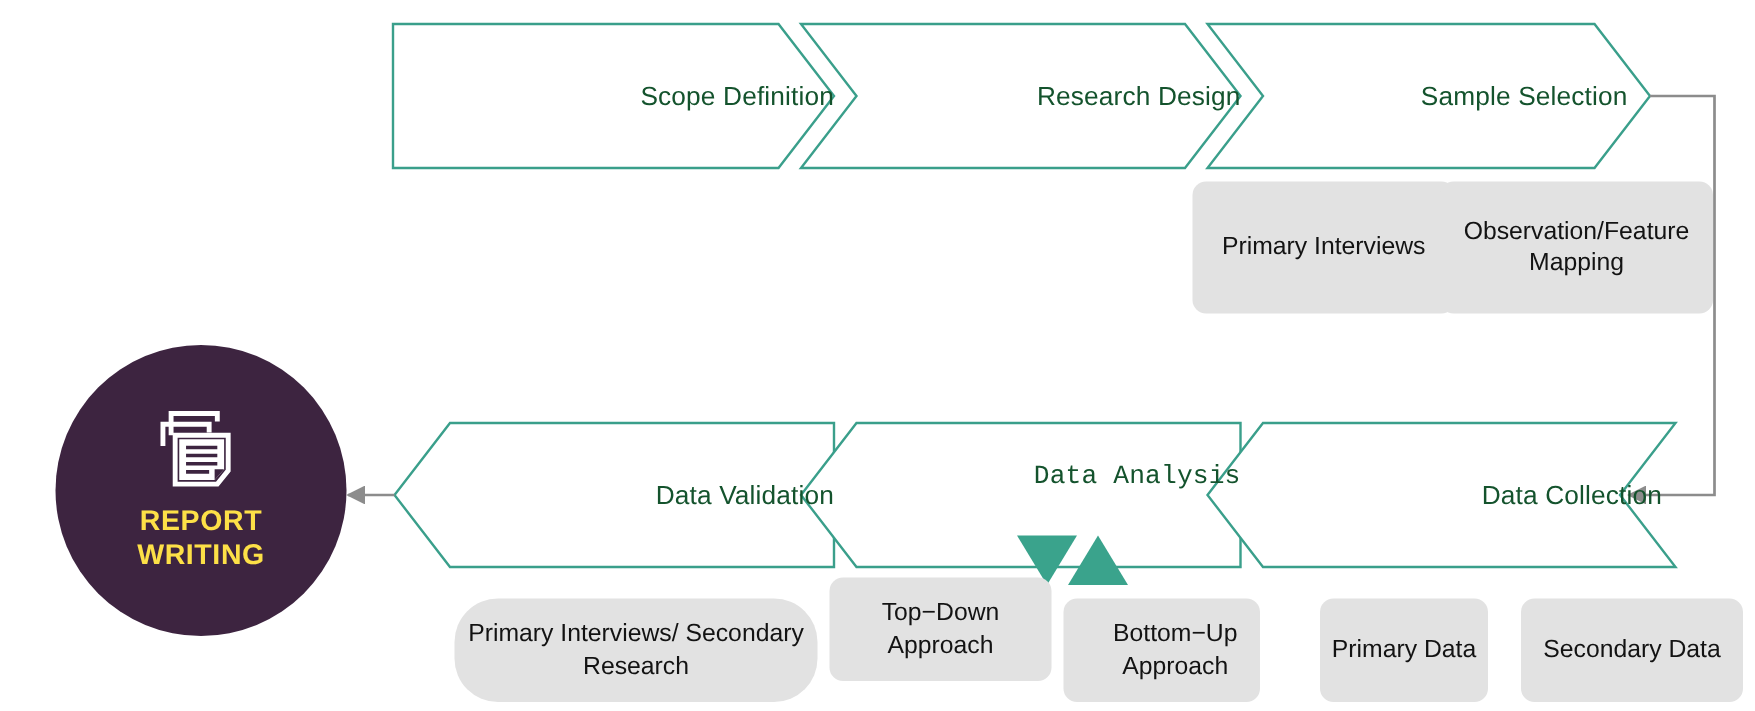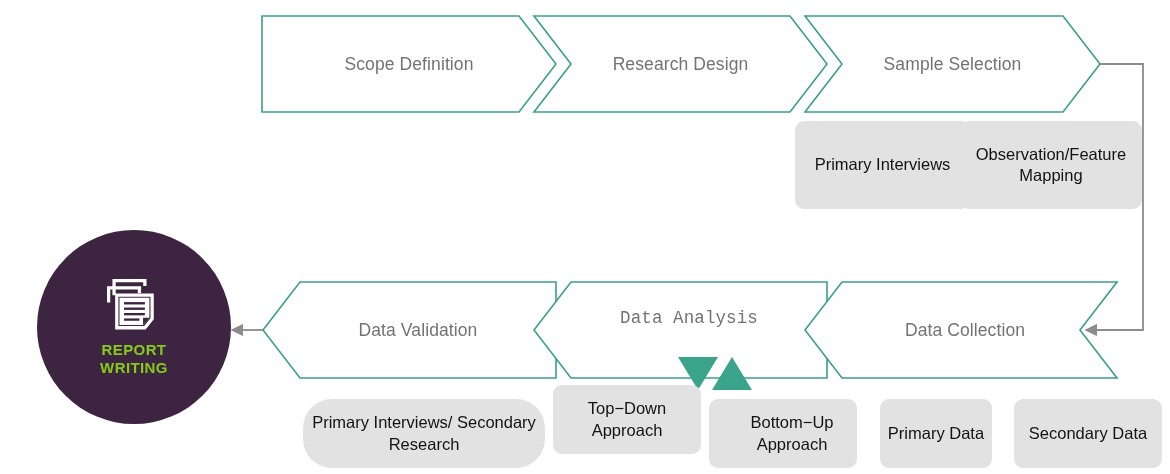--- a/index.html
+++ b/index.html
@@ -21,22 +21,22 @@
   #flow-svg {
     position: absolute;
     left: 0;
     top: 0;
     width: 1170px;
     height: 474px;
   }
   .chev-label {
     position: absolute;
     font-size: 17.5px;
-    color: #737373;
-    text-align: center;
+    color: #14532d;
+    text-align: right;
     white-space: nowrap;
     letter-spacing: 0.1px;
   }
   .tagbox {
     position: absolute;
     background: #e2e2e2;
     border-radius: 9px;
     display: flex;
     align-items: center;
     justify-content: center;
@@ -60,22 +60,22 @@
     align-items: center;
     justify-content: center;
   }
   .report-icon {
     width: 58px;
     height: 58px;
     margin-bottom: 6px;
     display: block;
   }
   .report-text {
-    color: #84cc16;
-    font-size: 15px;
+    color: #fde047;
+    font-size: 19px;
     font-weight: bold;
     line-height: 1.22;
     text-align: center;
     letter-spacing: 0.4px;
   }
 </style>
 </head>
 <body>
 
 <div id="canvas">
@@ -115,21 +115,21 @@
 
   <div class="chev-label" style="left:280px; top:320px; width:276px;">Data Validation</div>
   <div class="chev-label" style="left:551px; top:308px; width:276px;font-family:Liberation Mono, monospace;">Data Analysis</div>
   <div class="chev-label" style="left:822px; top:320px; width:286px;">Data Collection</div>
 
   <div class="tagbox" style="left:795px; top:121px; width:175px; height:88px;">Primary Interviews</div>
   <div class="tagbox" style="left:960px; top:121px; width:182px; height:88px;">Observation/Feature Mapping</div>
 
   <div class="tagbox" style="left:303px; top:399px; width:242px; height:69px;border-radius:29px;">Primary Interviews/ Secondary Research</div>
   <div class="tagbox" style="left:553px; top:385px; width:148px; height:69px;">Top−Down Approach</div>
-  <div class="tagbox" style="left:709px; top:399px; width:148px; height:69px;padding-left:24px;">Bottom−Up Approach</div>
+  <div class="tagbox" style="left:709px; top:399px; width:131px; height:69px;padding-left:24px;">Bottom−Up Approach</div>
   <div class="tagbox" style="left:880px; top:399px; width:112px; height:69px;">Primary Data</div>
   <div class="tagbox" style="left:1014px; top:399px; width:148px; height:69px;">Secondary Data</div>
 
   <div class="report-circle">
     <svg class="report-icon" viewBox="0 0 64 64">
       <g fill="none" stroke="#ffffff" stroke-width="3.6" stroke-linejoin="miter" stroke-linecap="butt">
         <path d="M 10,20 L 10,4 L 44,4 L 44,10"></path>
         <path d="M 4,28 L 4,12 L 38,12 L 38,18"></path>
       </g>
       <path d="M 13,20 L 44,20 L 52,20 L 52,46 L 44,56 L 13,56 Z" fill="none" stroke="#ffffff" stroke-width="3.6"></path>

